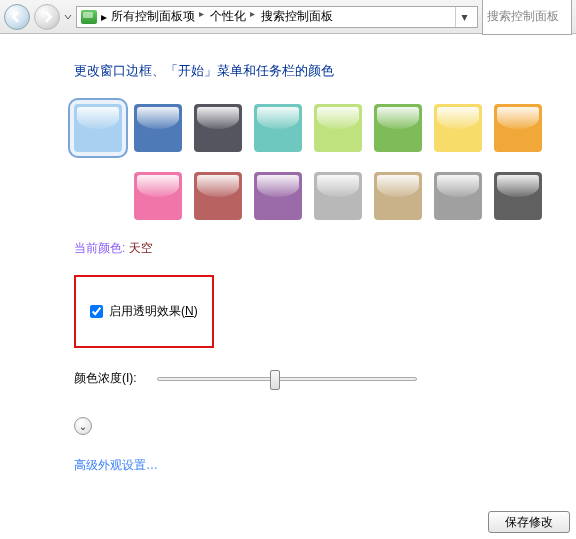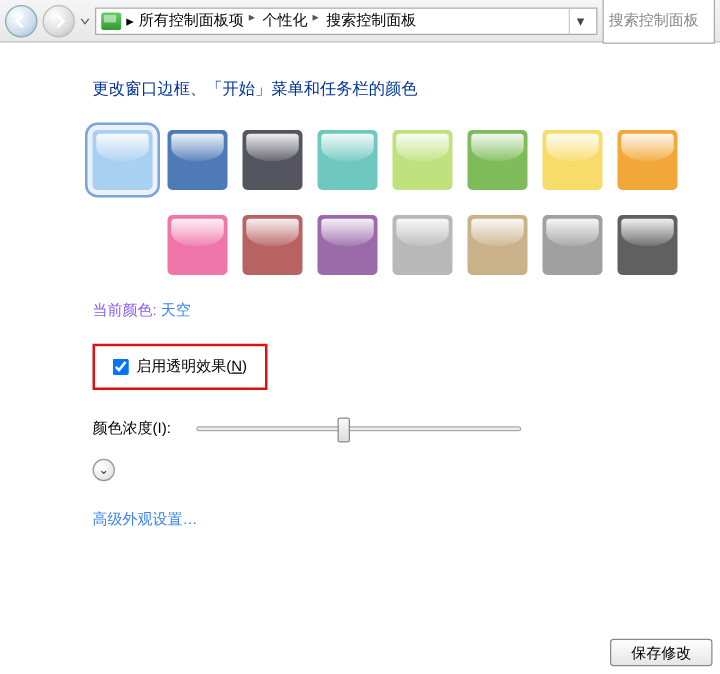--- a/index.html
+++ b/index.html
@@ -21,27 +21,27 @@
 h1 { font-size: 13px; font-weight: normal; color:#003399; margin-bottom: 24px; }
 
 .swatch-area { width: 500px; }
 .swatch-row { display:flex; gap:12px; margin-bottom: 20px; }
 .swatch { width:48px; height:48px; border-radius:4px; position:relative; }
 .swatch::before { content:""; position:absolute; top:3px; left:3px; right:3px; height:45%; background: linear-gradient(rgba(255,255,255,.9), rgba(255,255,255,.1)); border-radius:3px 3px 50% 50%; }
 .swatch.selected { outline: 2px solid #7aa5d6; outline-offset: 4px; box-shadow: 0 0 0 6px #eaf2fb; }
 
 .field { margin-bottom: 18px; font-size:12px; }
 .field .label { color:#8b5cf6; }
-.field .val { color:#3b82f6; }
+.field .val { color:#7f1d1d; }
 
-.highlight-box { border:2px solid #d11; display:inline-flex; align-items:center; padding:8px 14px; gap:6px; margin-bottom: 22px; }
+.highlight-box { border:2px solid #d11; display:inline-flex; align-items:center; padding:26px 14px; gap:6px; margin-bottom: 22px; }
 .highlight-box input { width:13px; height:13px; }
 .highlight-box u { text-decoration: underline; }
 
-.slider-row { display:flex; align-items:center; gap:20px; margin-bottom: 16px; }
+.slider-row { display:flex; align-items:center; gap:20px; margin-bottom: 30px; }
 .slider-row .lbl { white-space:nowrap; }
 .slider-track { width:260px; height:4px; background:#eee; border:1px solid #aaa; border-radius:2px; position:relative; }
 .slider-thumb { position:absolute; top:-8px; width:10px; height:20px; background:linear-gradient(#fafafa,#ddd); border:1px solid #888; border-radius:2px; }
 
 .expander { display:flex; align-items:center; gap:6px; margin-bottom: 22px; }
 .exp-btn { width:18px; height:18px; border-radius:50%; border:1px solid #999; background:radial-gradient(circle at 35% 30%,#fff,#ddd); display:flex; align-items:center; justify-content:center; font-size:10px; color:#333; }
 
 .link { color:#3b82f6; cursor:pointer; display:inline-block; }
 
 .footer { position:absolute; bottom:6px; right:6px; }

